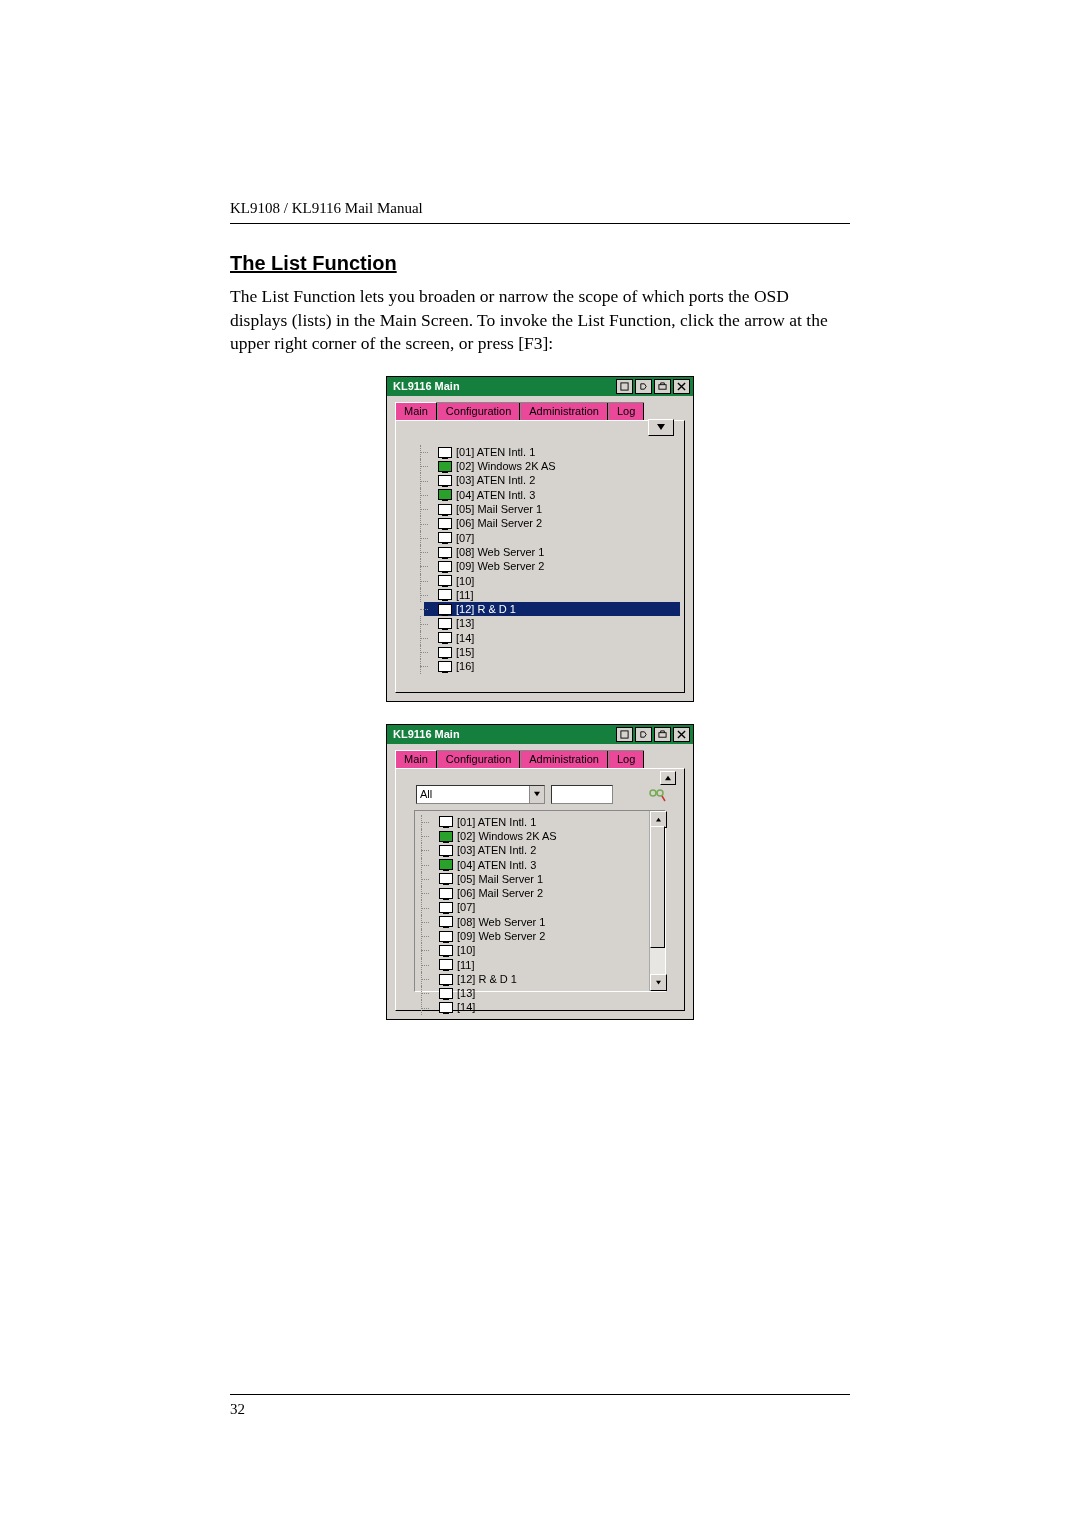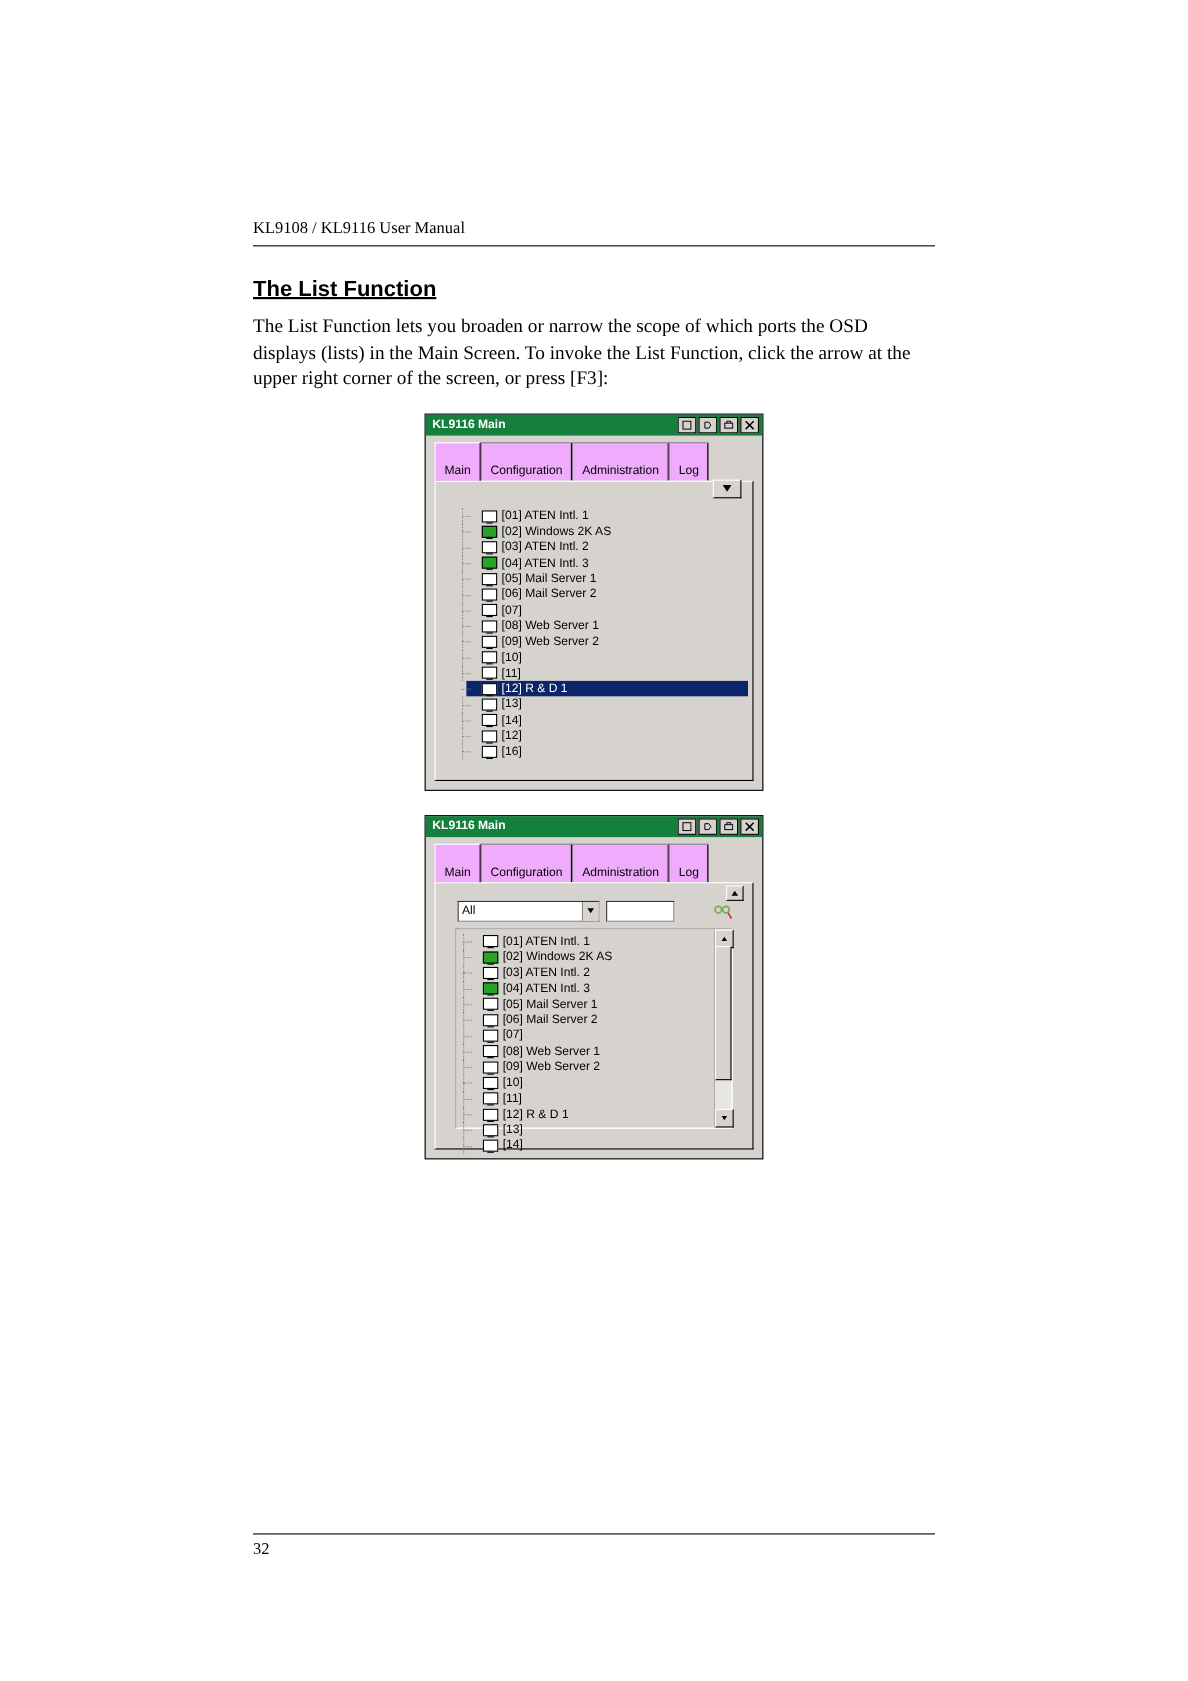--- a/index.html
+++ b/index.html
@@ -68,25 +68,25 @@
   }
   .tbtn svg { width: 9px; height: 9px; }
   .tabs {
     display: flex;
     padding: 6px 8px 0 8px;
     font-size: 11px;
     color: #000;
     position: relative;
   }
   .tab {
-    padding: 19px 8px 3px 8px;
+    padding: 2px 8px 3px 8px;
     border-top: 1px solid #888;
     border-left: 1px solid #888;
     border-right: 1px solid #888;
-    background: #f0abfc;
+    background: #ec4899;
     position: relative;
     margin-right: 0px;
   }
   .tab.active {
     border-top: 1px solid #fff;
     border-left: 1px solid #fff;
     border-right: 1.5px solid #000;
     z-index: 2;
   }
   .tab::after {
@@ -295,21 +295,21 @@
     bottom: 110px;
     border-top: 1.5px solid #000;
     padding-top: 6px;
     font-size: 15px;
   }
 </style>
 </head>
 <body>
 
 <div class="page">
-  <div class="header-line">KL9108 / KL9116 User Manual</div>
+  <div class="header-line">KL9108 / KL9116 Mail Manual</div>
 
   <div class="section-title">The List Function</div>
 
   <div class="body-text">The List Function lets you broaden or narrow the scope of which ports the OSD displays (lists) in the Main Screen. To invoke the List Function, click the arrow at the upper right corner of the screen, or press [F3]:</div>
 
   <div class="osd-window">
     <div class="titlebar">
       <span>KL9116 Main</span>
       <div class="title-icons">
         <div class="tbtn">
@@ -414,21 +414,21 @@
             <span>[13]</span>
           </div>
           <div class="tree-item">
             <span class="conn"></span>
             <span class="port-icon"></span>
             <span>[14]</span>
           </div>
           <div class="tree-item">
             <span class="conn"></span>
             <span class="port-icon"></span>
-            <span>[12]</span>
+            <span>[15]</span>
           </div>
           <div class="tree-item">
             <span class="conn"></span>
             <span class="port-icon"></span>
             <span>[16]</span>
           </div>
         </div>
     </div>
   </div>
 

